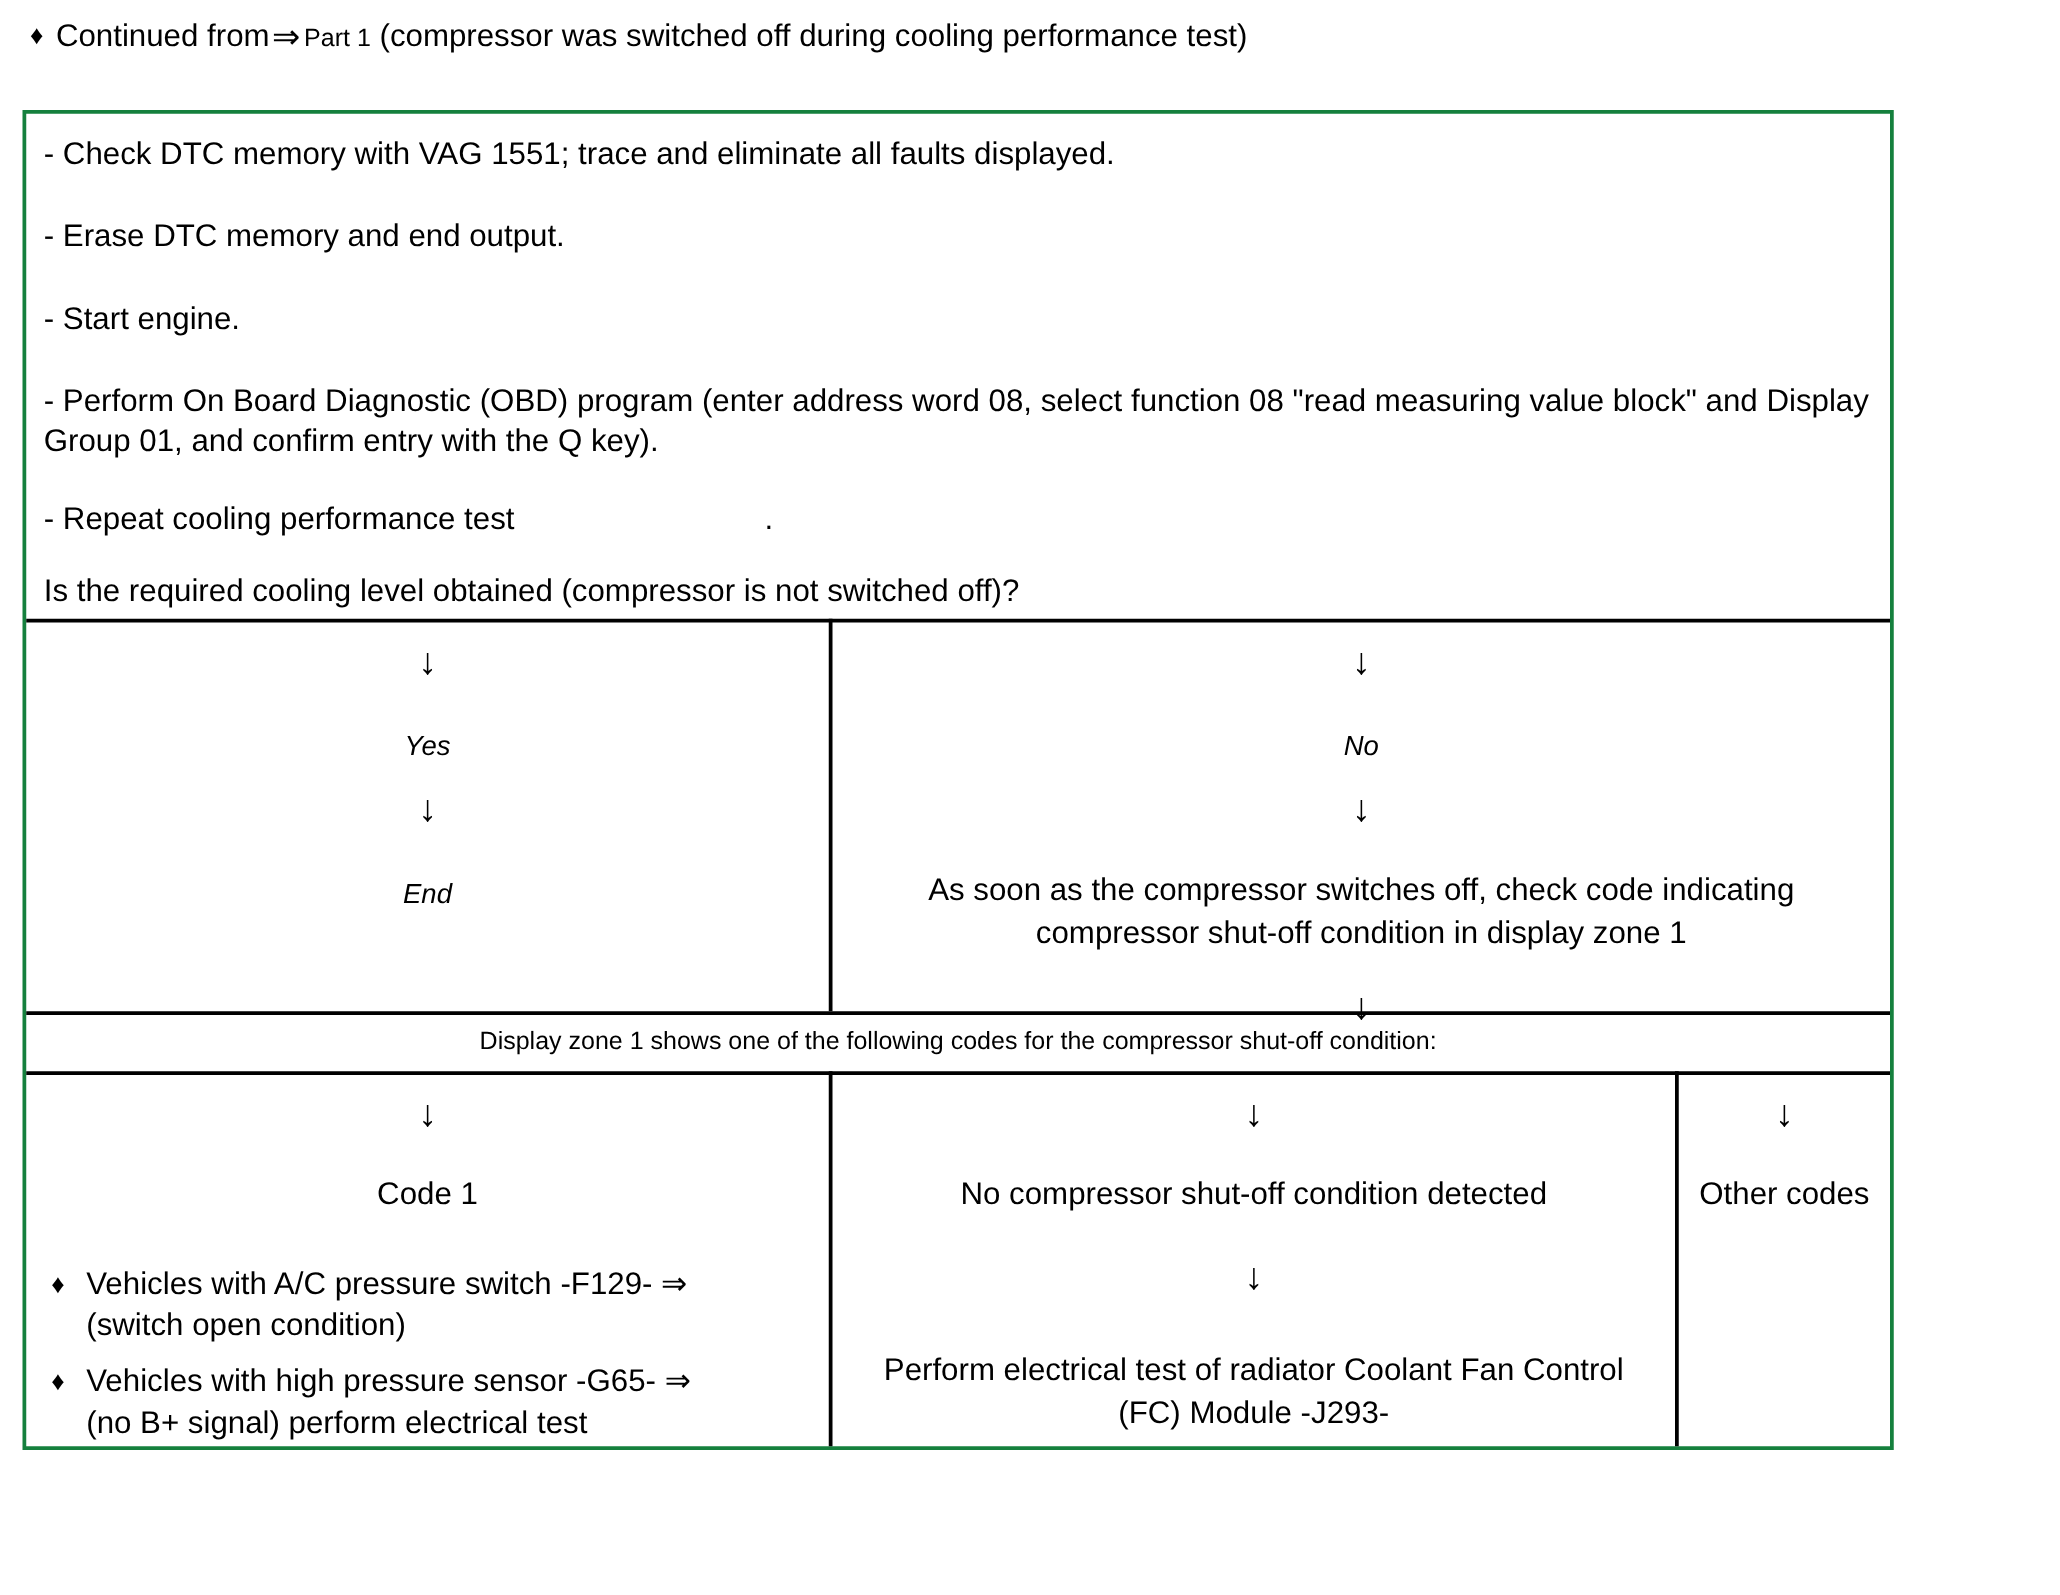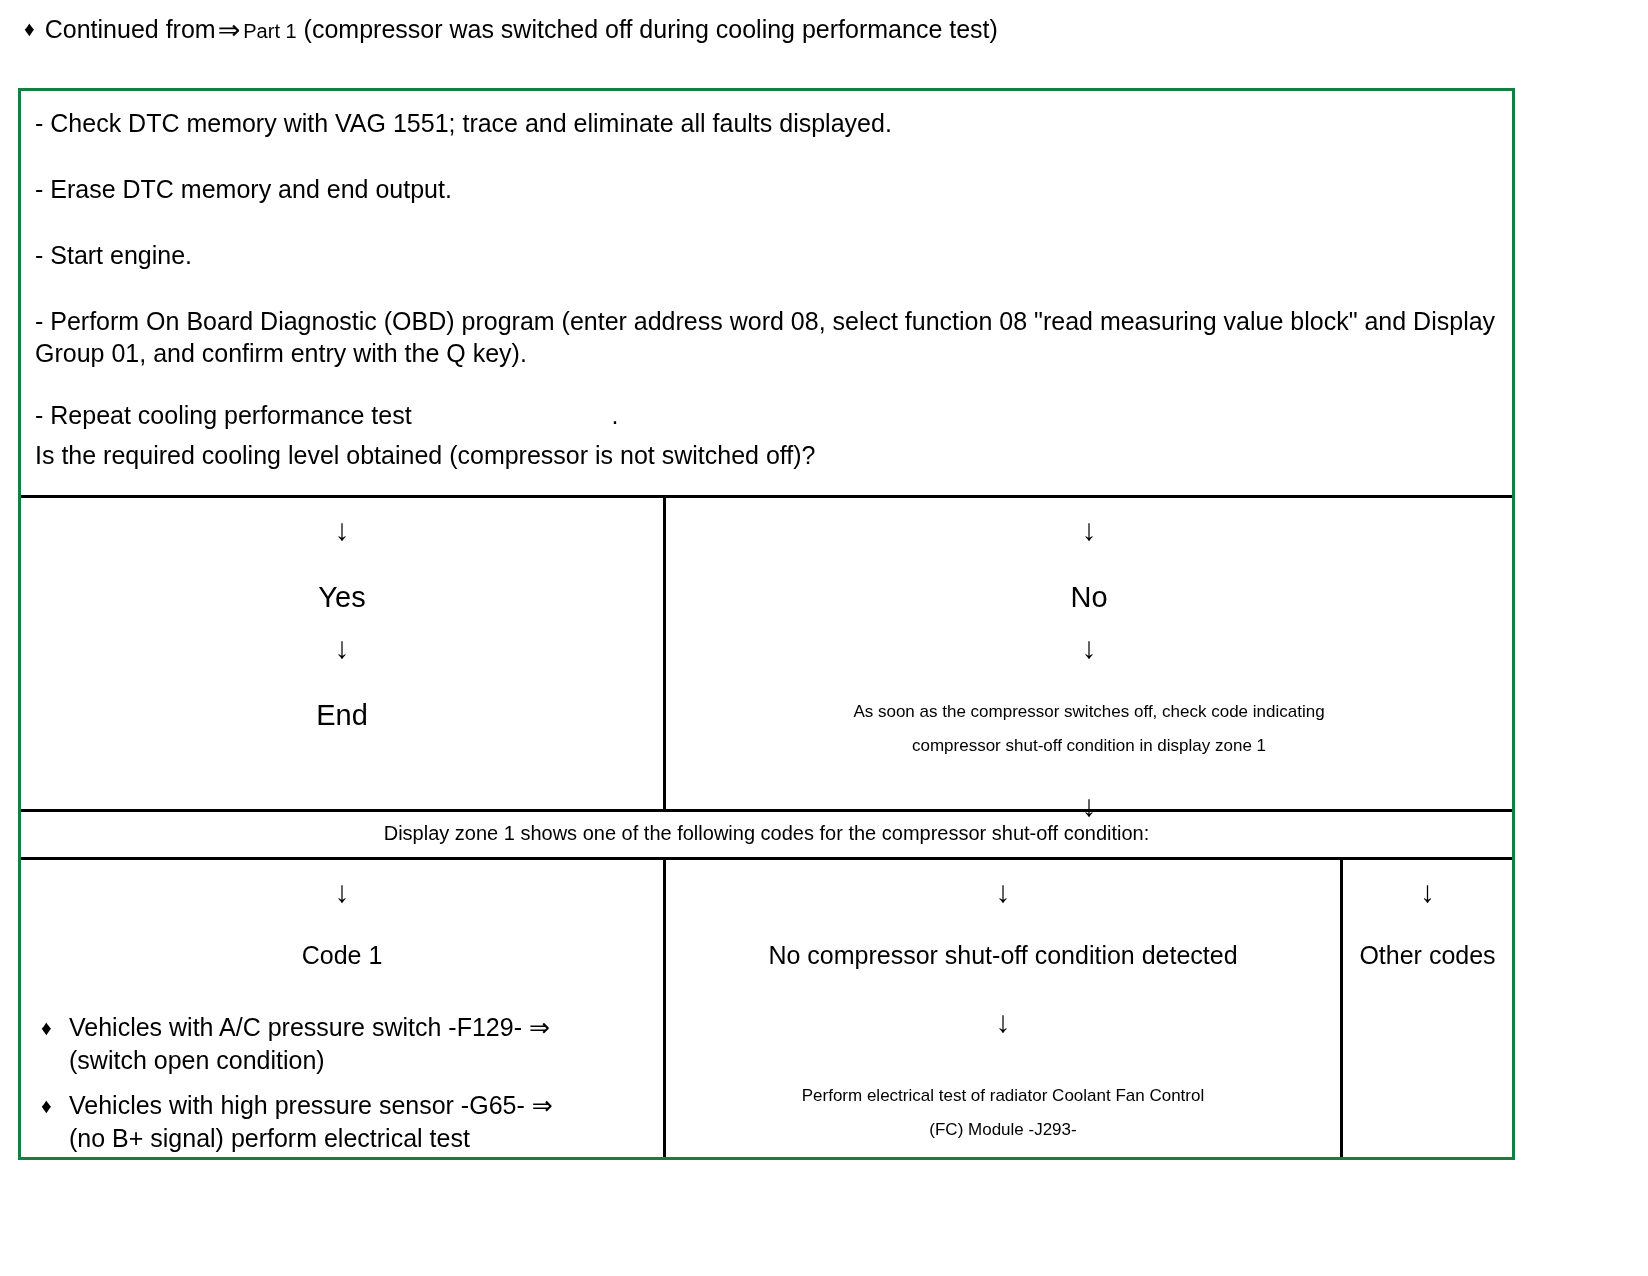--- a/index.html
+++ b/index.html
@@ -75,21 +75,21 @@
     white-space: nowrap;
   }
   .instr-line.wrap {
     white-space: normal;
     margin-bottom: 30px;
   }
   .instr-line.question {
     margin-bottom: 0;
   }
   .instr-line.repeat {
-    margin-bottom: 8px;
+    margin-bottom: 26px;
   }
   .trailing-dot {
     display: inline-block;
     margin-left: 200px;
   }
 
   
   .hrule {
     position: absolute;
     left: 0;
@@ -125,26 +125,27 @@
   .cell-no {
     left: 645px;
     width: 846px;
   }
   .arrow {
     font-size: 30px;
     line-height: 34px;
     display: block;
   }
   .branch-label {
-    font-size: 29px;
+    font-size: 22px;
     line-height: 32px;
     display: block;
+    font-style: italic;
   }
   .cell-text {
-    font-size: 17px;
+    font-size: 25px;
     line-height: 34px;
   }
   .sp-18 { height: 18px; }
   .sp-26 { height: 26px; }
   .sp-30 { height: 30px; }
   .sp-34 { height: 34px; }
   .sp-40 { height: 40px; }
 
   
   .band {

